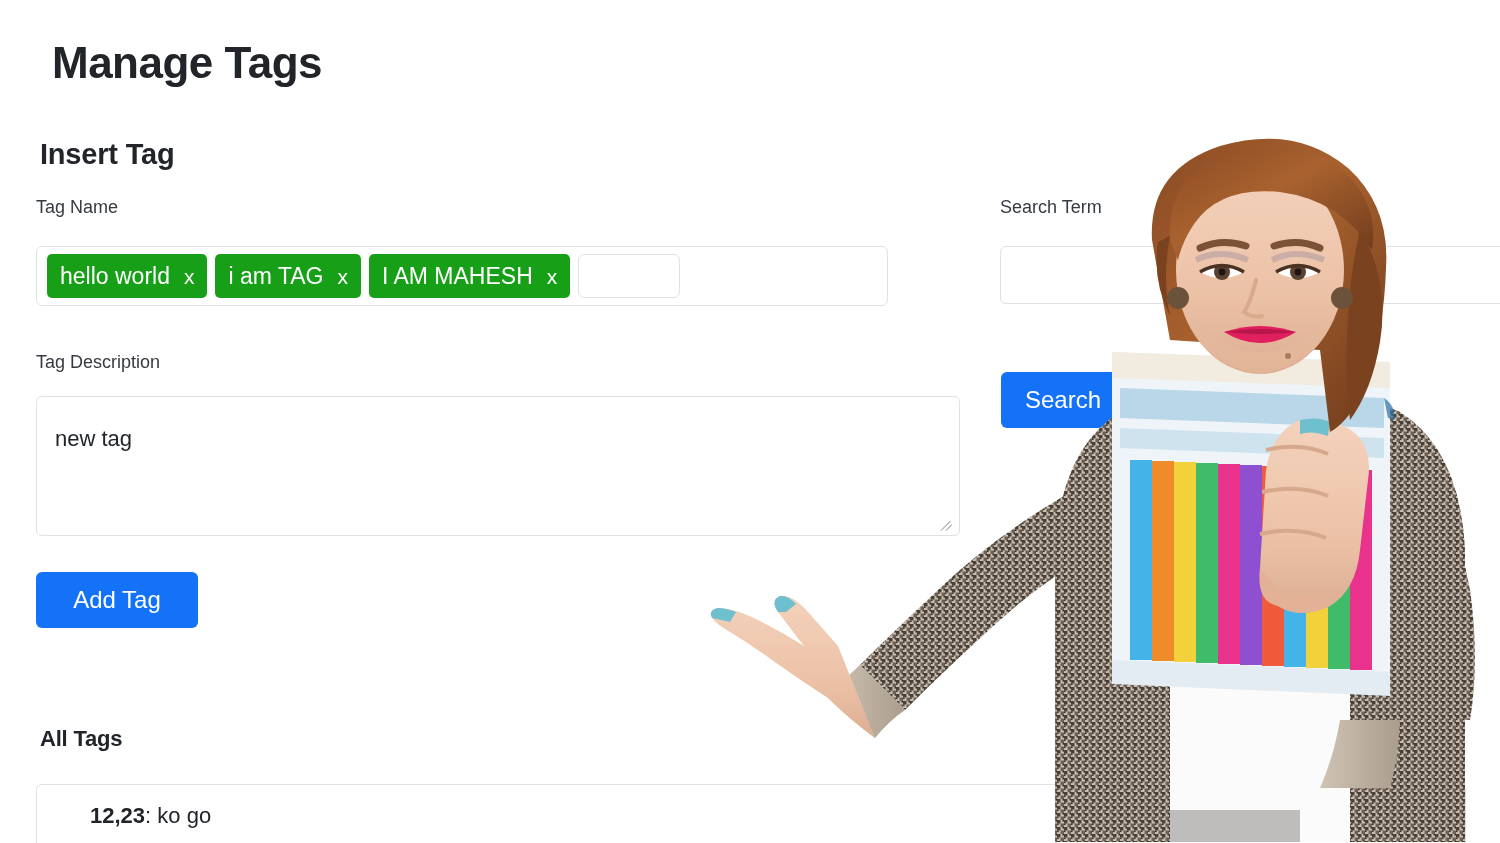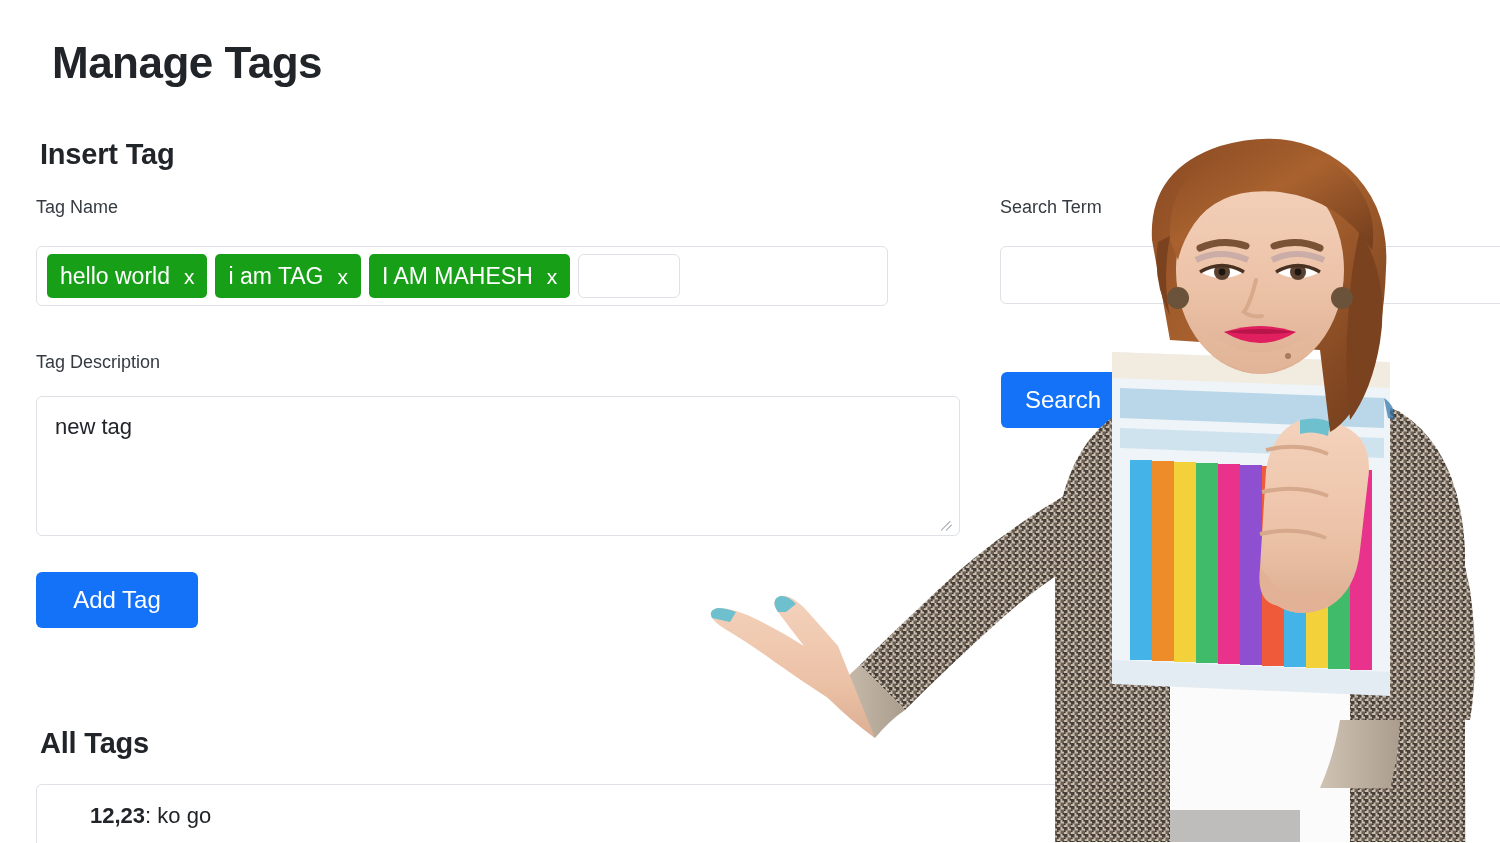--- a/index.html
+++ b/index.html
@@ -35,21 +35,21 @@
     position: absolute;
     font-size: 29px;
     font-weight: 700;
     letter-spacing: -0.2px;
     line-height: 1.2;
     color: #212529;
     margin: 4px;
   }
   #insert-title { left: 36px; top: 133px; }
   #search-title { left: 1000px; top: 133px; }
-  #alltags-title { left: 36px; top: 722px; font-size: 29px; }
+  #alltags-title { left: 36px; top: 722px; font-size: 22px; }
 
   
   .form-label {
     position: absolute;
     font-size: 18px;
     font-weight: 400;
     color: #353b41;
     line-height: 1.2;
     text-align: center;
   }
@@ -110,21 +110,21 @@
     left: 36px;
     top: 396px;
     width: 924px;
     height: 140px;
     border: 1px solid #dee2e6;
     border-radius: 6px;
     background: #fff;
     font-size: 22px;
     font-family: "Liberation Sans", sans-serif;
     color: #212529;
-    padding: 16px 18px;
+    padding: 28px 18px;
     resize: none;
     outline: none;
     line-height: 1.3;
   }
   .resize-grip {
     position: absolute;
     left: 940px;
     top: 517px;
     width: 16px;
     height: 16px;

